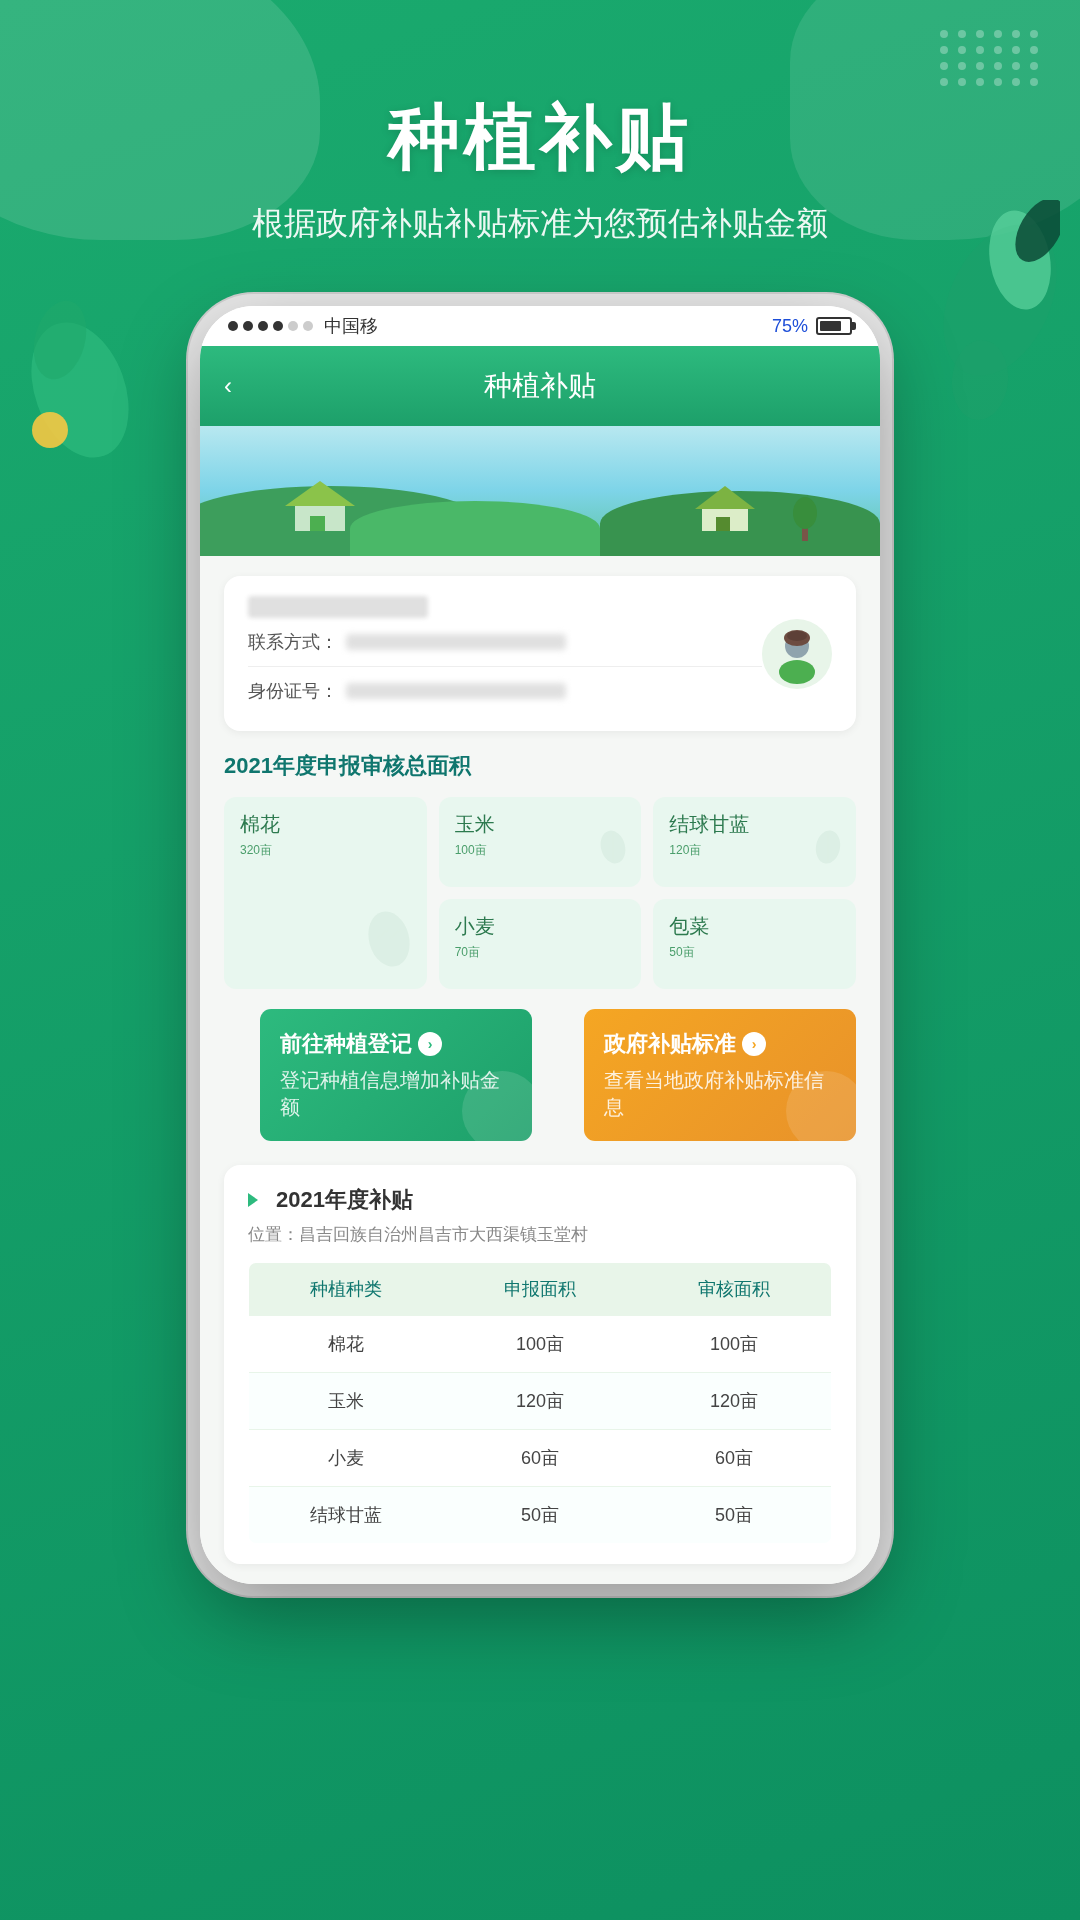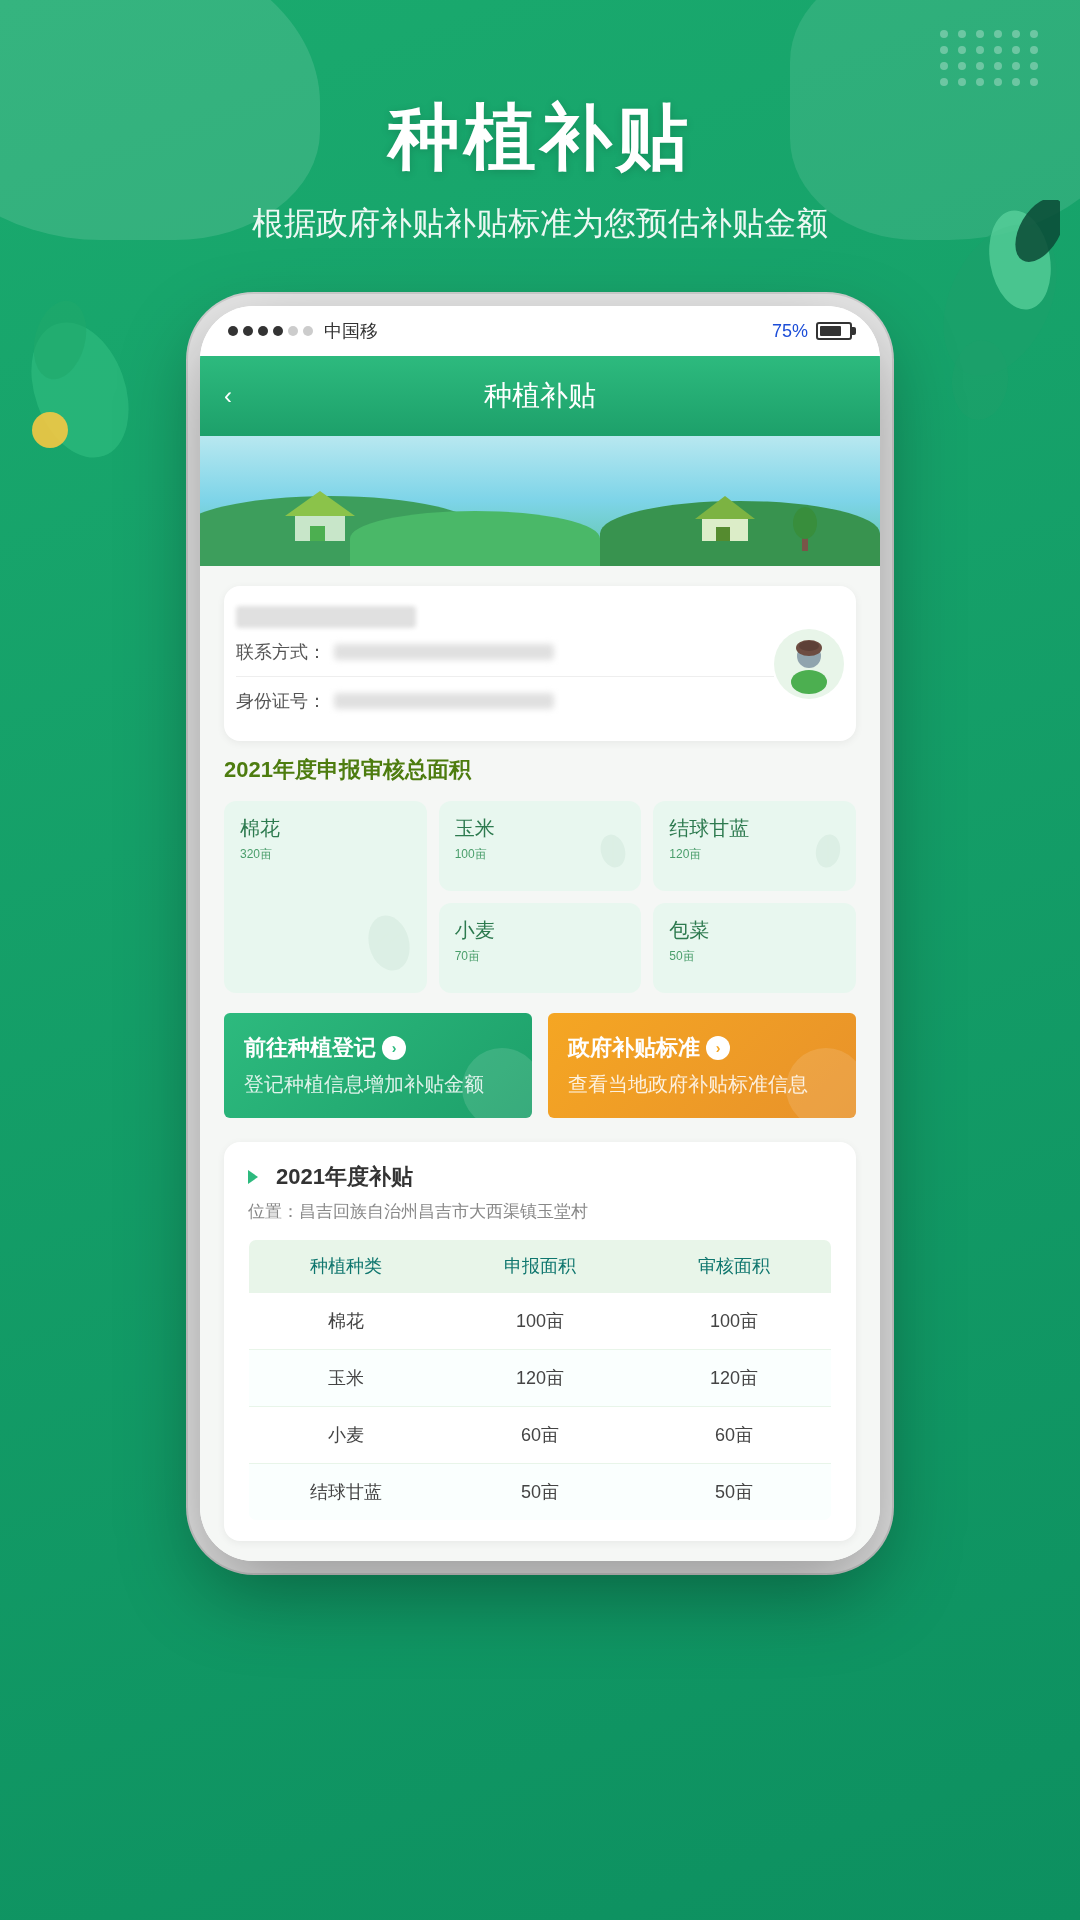--- a/index.html
+++ b/index.html
@@ -104,21 +104,21 @@
       background: #fff;
       border-radius: 54px;
       box-shadow: 0 30px 80px rgba(0,0,0,0.35), 0 0 0 12px #e8e8e8, 0 0 0 14px #d0d0d0;
       overflow: hidden;
       position: relative;
     }
 
     
     .status-bar {
       background: #fff;
-      height: 50px;
+      height: 40px;
       display: flex;
       align-items: center;
       justify-content: space-between;
       padding: 0 28px;
       border-radius: 54px 54px 0 0;
     }
     .status-left {
       display: flex;
       align-items: center;
       gap: 5px;
@@ -239,22 +239,22 @@
     .content-area {
       background: #f5f7f5;
       min-height: 900px;
       padding: 20px 24px;
     }
 
     
     .user-card {
       background: #fff;
       border-radius: 16px;
-      padding: 20px 12px;
-      margin-bottom: 14px;
+      padding: 20px 24px;
+      margin-bottom: 20px;
       display: flex;
       align-items: center;
       justify-content: space-between;
       box-shadow: 0 2px 8px rgba(0,0,0,0.06);
     }
     .user-info {
       flex: 1;
     }
     .user-name-blur {
       width: 180px;
@@ -293,21 +293,21 @@
       display: flex;
       align-items: center;
       justify-content: center;
       overflow: hidden;
     }
     .avatar svg { width: 60px; height: 60px; }
 
     
     .section-title {
       font-size: 22px;
-      color: #4d7c0f;
+      color: #0f766e;
       font-weight: 600;
       margin-bottom: 16px;
     }
 
     
     .crop-grid {
       display: grid;
       grid-template-columns: 1fr 1fr 1fr;
       gap: 12px;
       margin-bottom: 20px;
@@ -344,25 +344,26 @@
     }
 
     
     .action-row {
       display: grid;
       grid-template-columns: 1fr 1fr;
       gap: 16px;
       margin-bottom: 24px;
     }
     .action-btn {
-      border-radius: 6px;
+      border-radius: 11px;
       padding: 20px 20px;
       cursor: pointer;
       position: relative;
       overflow: hidden;
+      margin-left: 36px;
     }
     .action-btn.green {
       background: linear-gradient(135deg, #2dba7e 0%, #1da06a 100%);
     }
     .action-btn.orange {
       background: linear-gradient(135deg, #f5a623 0%, #e8922a 100%);
     }
     .action-btn-title {
       font-size: 22px;
       font-weight: 600;

